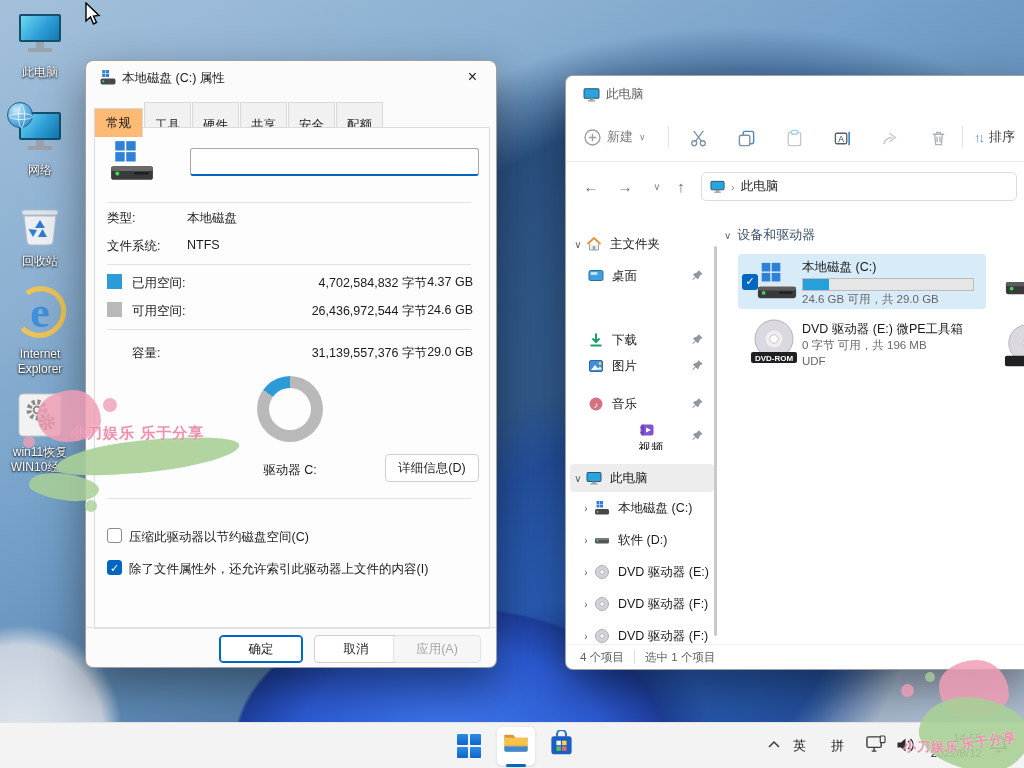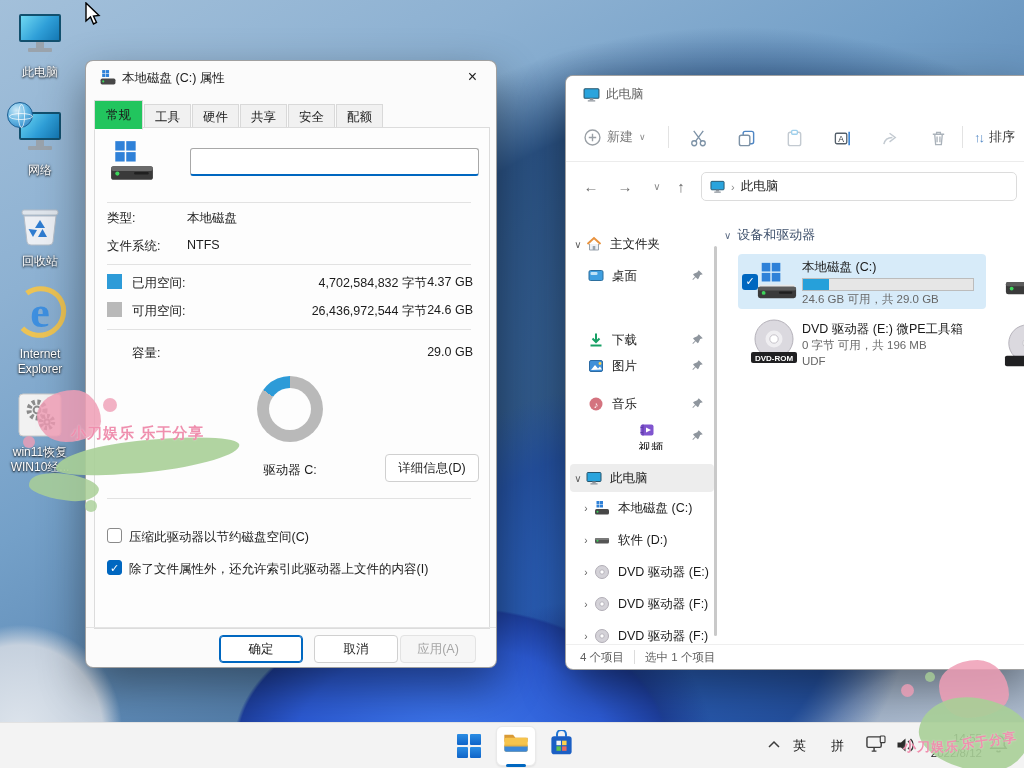--- a/index.html
+++ b/index.html
@@ -37,22 +37,22 @@
 
   
   .win { position:absolute; background:#fff; border:1px solid rgba(110,110,110,.65); box-shadow:0 18px 45px rgba(0,0,0,.42); }
 
   
   #dlg { left:85px; top:60px; width:412px; height:608px; border-radius:8px; background:#fbfbfb; z-index:20; }
   .dlg-titlebar { position:absolute; left:0; top:0; right:0; height:32px; }
   .dlg-title { position:absolute; left:36px; top:9px; font-size:12.5px; color:#1b1b1b; }
   .dlg-close { position:absolute; right:1px; top:1px; width:45px; height:31px; border-top-right-radius:7px; text-align:center; line-height:30px; font-size:16px; color:#222; }
   .tabs { position:absolute; left:8px; top:39px; height:28px; }
-  .tab { display:inline-block; font-size:12.5px; color:#1b1b1b; background:#f1f1f1; border:1px solid #d9d9d9; padding:4px 10px 4px; margin-right:1px; position:relative; top:2px; }
-  .tab.active { background:#22c55e; border-bottom-color:#fdfdfd; padding:6px 11px 5px; top:0; z-index:2; }
+  .tab { display:inline-block; font-size:12.5px; color:#1b1b1b; background:#f1f1f1; border:1px solid #d9d9d9; padding:14px 10px 4px; margin-right:1px; position:relative; top:2px; }
+  .tab.active { background:#fdba74; border-bottom-color:#fdfdfd; padding:6px 11px 5px; top:0; z-index:2; }
   .tabpage { position:absolute; left:8px; top:66px; width:396px; height:502px; background:#fdfdfd; border:1px solid #dcdcdc;text-decoration:underline; }
   .hr { position:absolute; left:12px; right:18px; height:1px; background:#e2e2e2; }
   .frow-label { position:absolute; font-size:12.5px; color:#1b1b1b; }
   .bytes-col { position:absolute; left:140px; width:192px; text-align:right; font-size:12.5px; color:#1b1b1b; }
   .size-col { position:absolute; left:332px; width:46px; text-align:right; font-size:12.5px; color:#1b1b1b; }
   .swatch { position:absolute; left:12px; width:15px; height:15px; }
   .vol-input { position:absolute; left:95px; top:20px; width:289px; height:28px; border:1px solid #a8a8a8; border-bottom:2px solid #0067c0; border-radius:3px; background:#fff; font-size:13px; padding:0 6px; outline:none; }
   .donut { position:absolute; left:162px; top:248px; width:66px; height:66px; border-radius:50%; }
   .donut:after { content:""; position:absolute; left:12px; top:12px; width:42px; height:42px; border-radius:50%; background:#fdfdfd; }
   .drive-caption { position:absolute; left:130px; top:334px; width:130px; text-align:center; font-size:12.5px; color:#1b1b1b; }
@@ -524,37 +524,38 @@
       <span class="bytes-col" style="top:147px;">4,702,584,832 字节</span>
       <span class="size-col" style="top:147px;">4.37 GB</span>
 
       <span class="swatch" style="top:174px;background:#b9b9b9;"></span>
       <span class="frow-label" style="left:37px;top:175px;">可用空间:</span>
       <span class="bytes-col" style="top:175px;">26,436,972,544 字节</span>
       <span class="size-col" style="top:175px;">24.6 GB</span>
 
       <div class="hr" style="top:201px;"></div>
       <span class="frow-label" style="left:37px;top:217px;">容量:</span>
+      <span class="bytes-col" style="top:217px;">31,139,557,376 字节</span>
       <span class="size-col" style="top:217px;">29.0 GB</span>
 
       <div class="donut" style="background: conic-gradient(from 305.64deg, rgb(45, 155, 216) 0deg, rgb(45, 155, 216) 54.36deg, rgb(185, 185, 185) 54.36deg, rgb(185, 185, 185) 360deg);"></div>
       <span class="drive-caption">驱动器 C:</span>
       <span class="btn" style="left:290px;top:326px;width:94px;">详细信息(D)</span>
 
       <div class="hr" style="top:370px;"></div>
       <span class="cb" style="top:400px;"></span>
       <span class="cb-label" style="top:401px;">压缩此驱动器以节约磁盘空间(C)</span>
       <span class="cb checked" style="top:432px;">✓</span>
       <span class="cb-label" style="top:433px;">除了文件属性外，还允许索引此驱动器上文件的内容(I)</span>
     </div>
 
     <div class="dlg-footer">
       <span class="btn default" style="left:133px;top:7px;width:84px;">确定</span>
       <span class="btn" style="left:228px;top:7px;width:84px;">取消</span>
-      <span class="btn disabled" style="left:314px;top:7px;width:76px;">应用(A)</span>
+      <span class="btn disabled" style="left:307px;top:7px;width:88px;">应用(A)</span>
     </div>
   </div>
 
   <div id="taskbar">
     <span class="startlogo">
         <i></i>
         <i></i>
         <i></i>
         <i></i>
       </span>

